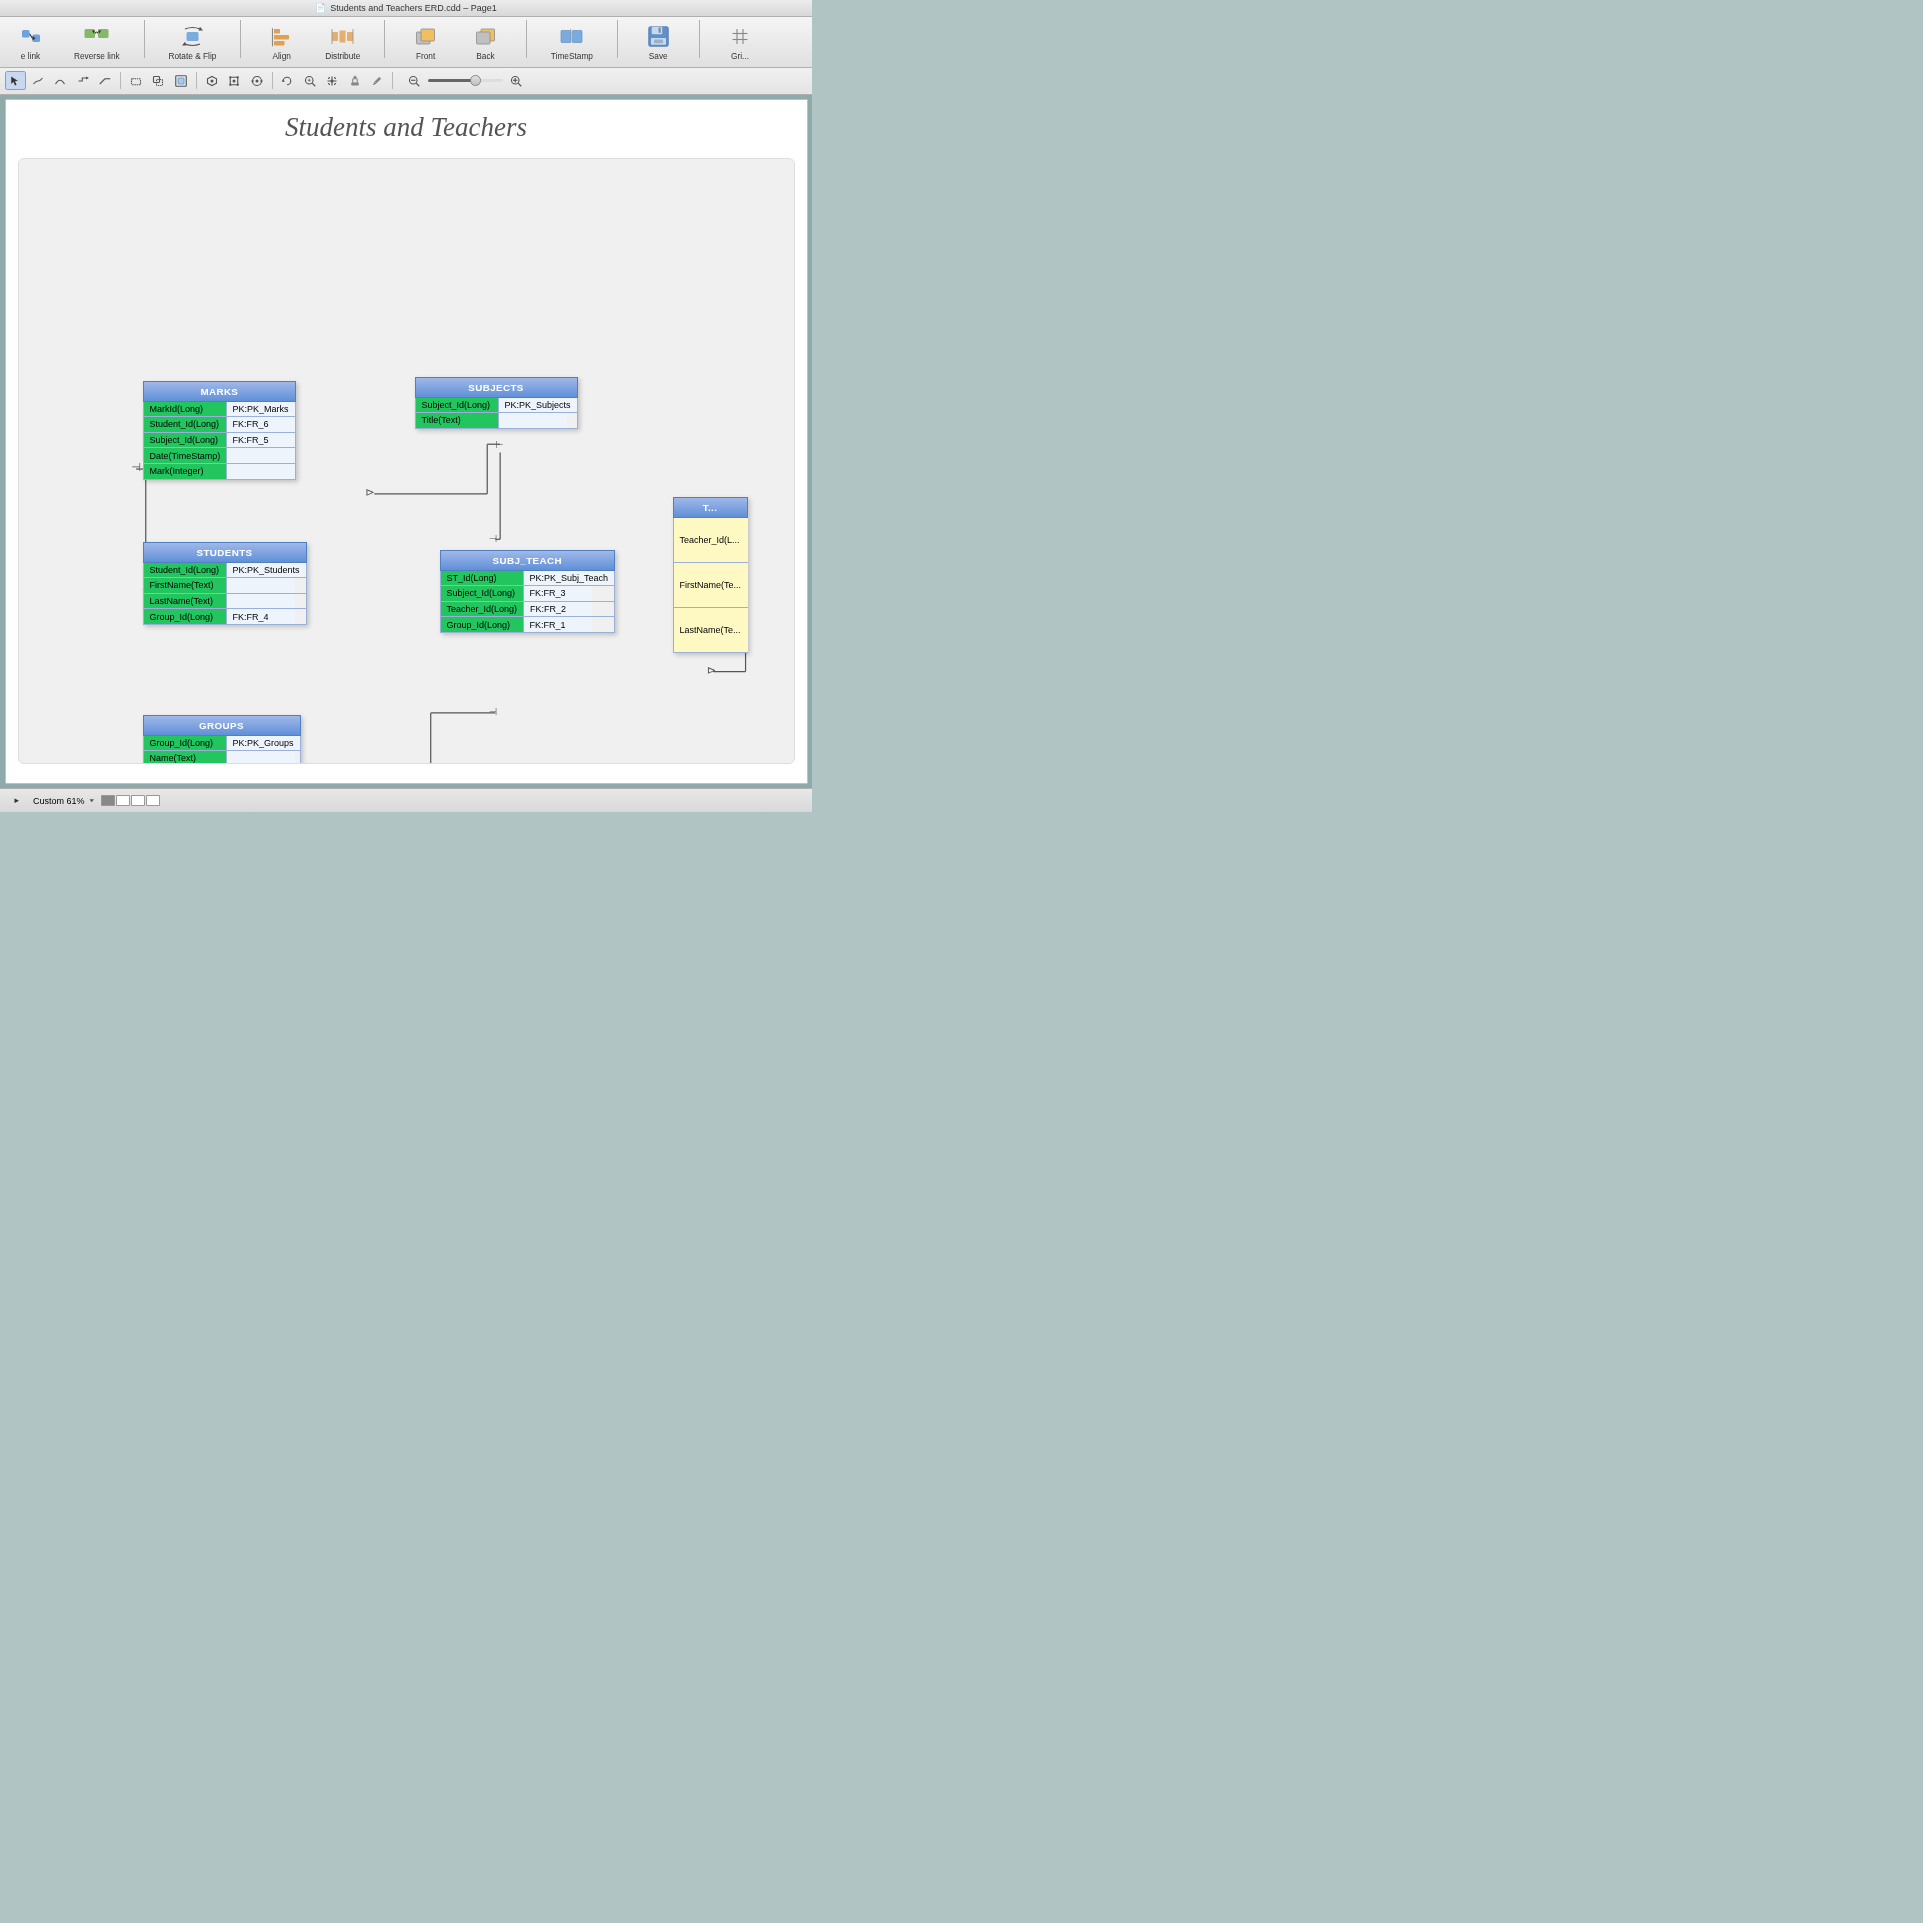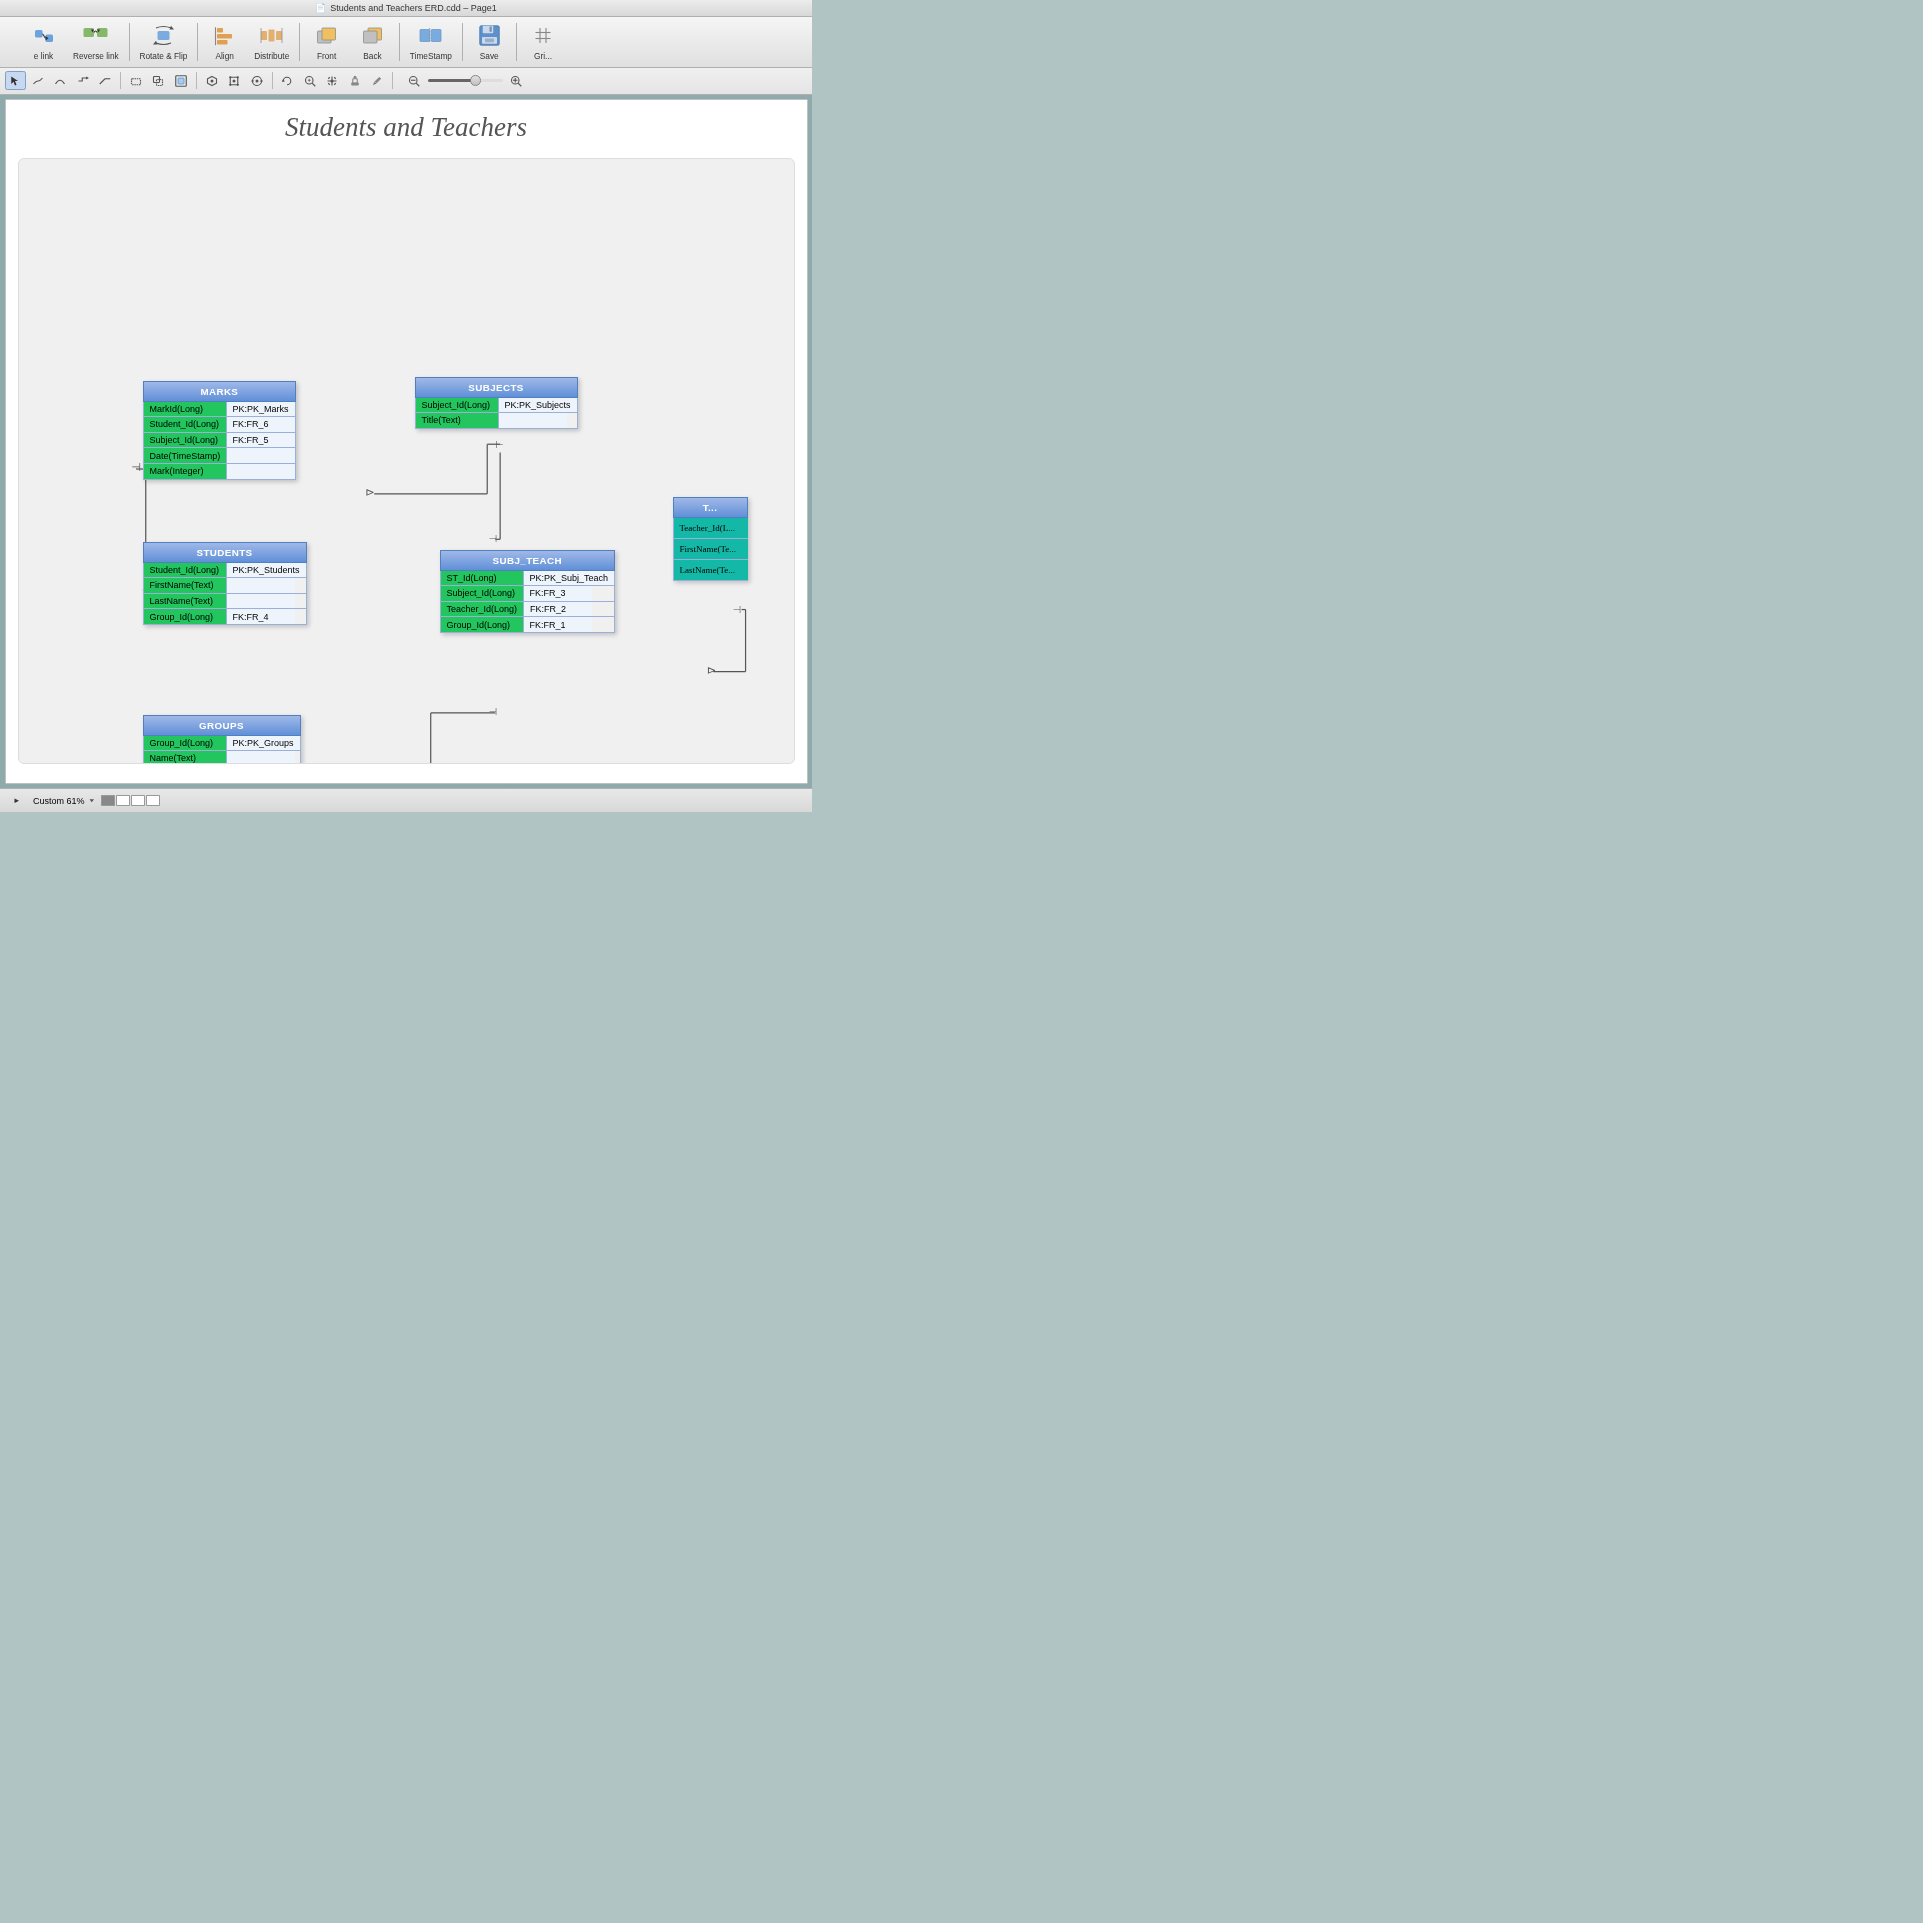--- a/index.html
+++ b/index.html
@@ -28,23 +28,23 @@
       color: #c00;
       margin-right: 3.8px;
     }
 
     
     .toolbar {
       background: linear-gradient(to bottom, #f5f5f5, #e0e0e0);
       border-bottom: 0.8px solid #b0b0b0;
       height: 51px;
       display: flex;
-      align-items: center;
-      padding: 3px 21px;
-      gap: 1px;
+      align-items: flex-start;
+      padding: 3px 8px;
+      gap: 15px;
     }
     .toolbar-item {
       display: flex;
       flex-direction: column;
       align-items: center;
       justify-content: center;
       cursor: pointer;
       padding: 3px 6px;
       min-width: 45px;
     }
@@ -186,25 +186,24 @@
       border-right: 0.8px solid #9ab0d8;
       white-space: nowrap;
     }
     .erd-cell-right {
       background: #eef4fc;
       padding: 2.3px 6px;
       min-width: 68px;
       white-space: nowrap;
     }
     .erd-cell-full {
-      background: #14b8a6;
-      padding: 5px 6px;
+      background: #fef9c3;
+      padding: 17px 6px;
       flex: 1;
       white-space: nowrap;
-      font-family: Liberation Serif, serif;
     }
 
     
     .connectors {
       position: absolute;
       top: 0; left: 0;
       width: 100%;
       height: 100%;
       pointer-events: none;
     }

